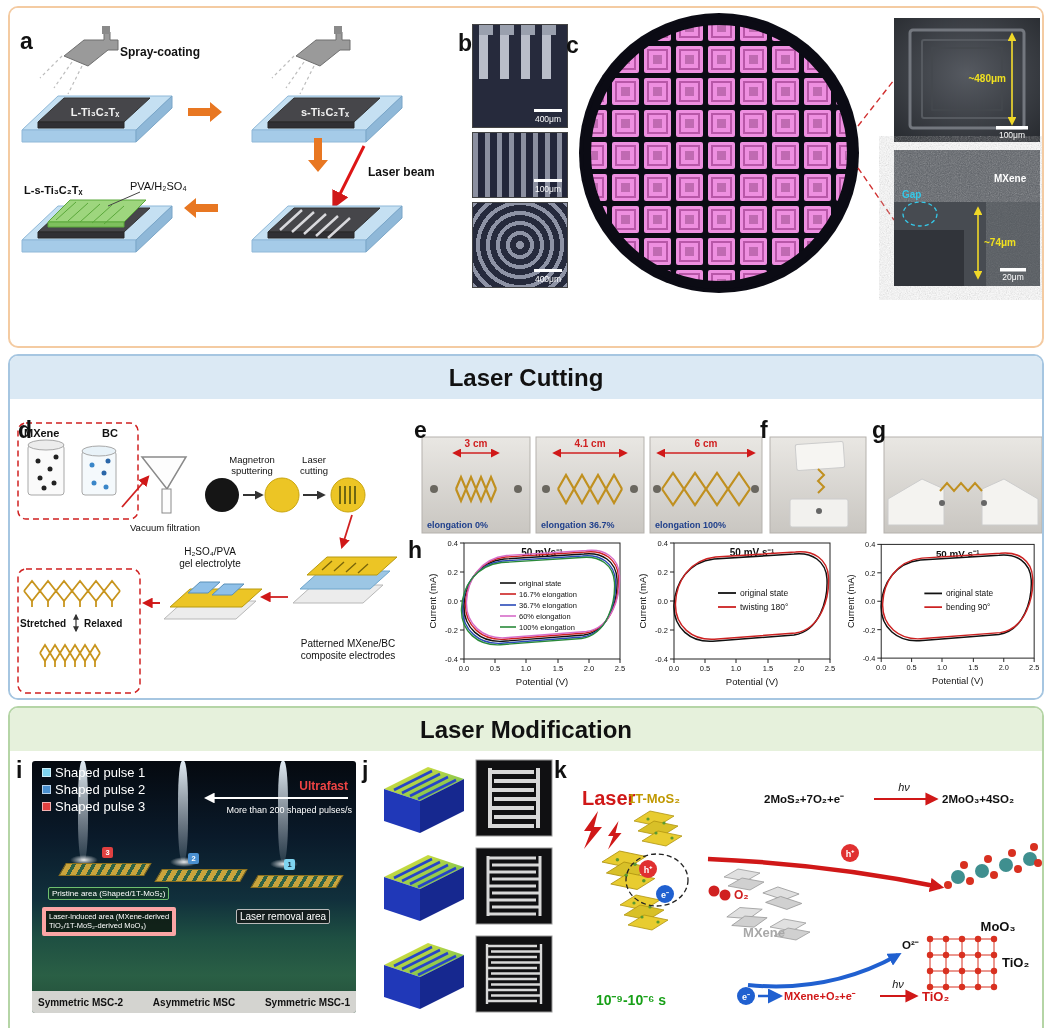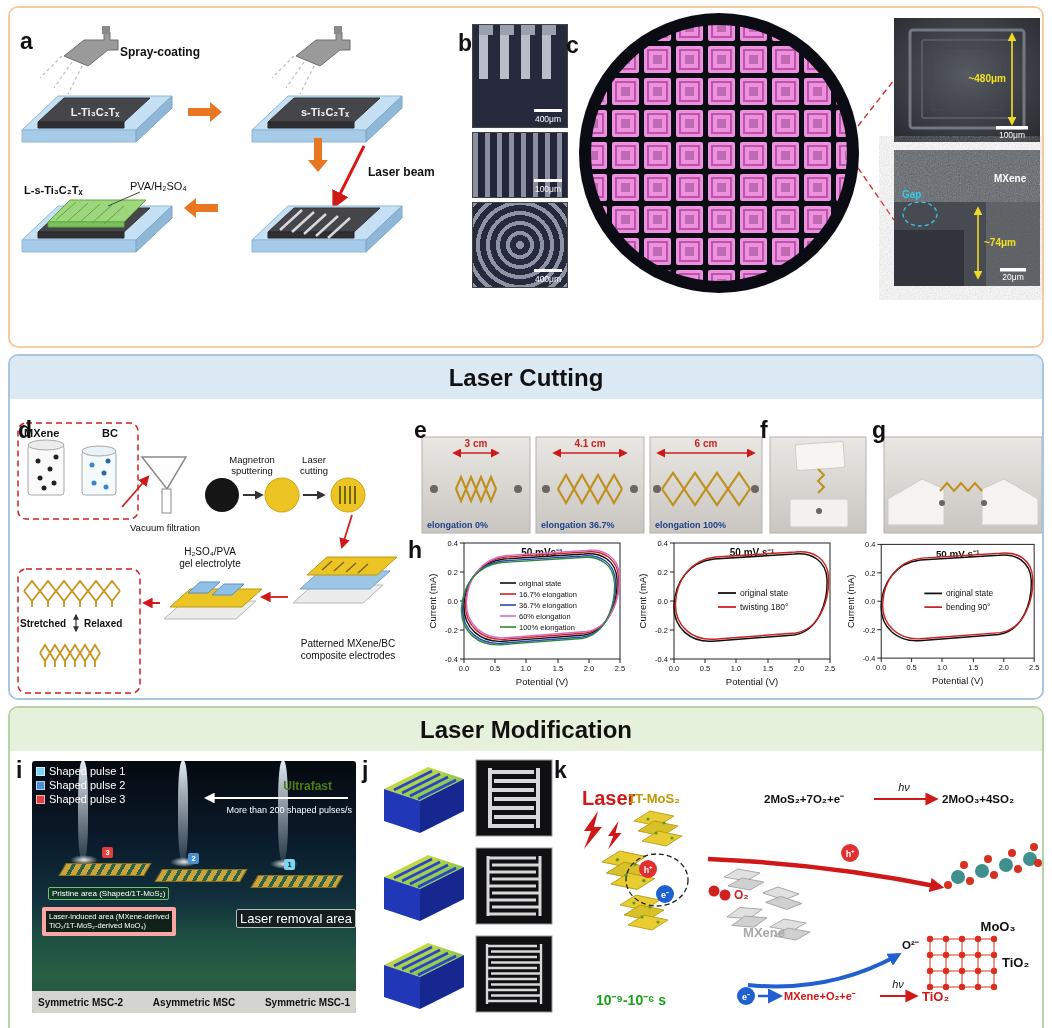--- a/index.html
+++ b/index.html
@@ -57,31 +57,31 @@
 .dashred{stroke:#d03030;stroke-width:1.4;stroke-dasharray:6 4}
 .pdim{stroke:#d02020;stroke-width:1.5}
 .pdimt{fill:#d02020;font-size:10px;font-weight:bold;text-anchor:middle}
 .pel{fill:#20408c;font-size:9px;font-weight:bold}
 .serp{stroke:#c09020;stroke-width:2.2;fill:none}
 
 .pi-img{position:absolute;left:22px;top:10px;width:324px;height:252px;overflow:hidden;border-radius:3px}
 .pi-bg{position:absolute;inset:0;background:linear-gradient(180deg,#05090f 0%,#0a1a2a 30%,#11303c 55%,#1e4f42 70%,#2a5f45 85%,#234d38 100%)}
 .beam{position:absolute;top:0;height:100px;width:10px;border-radius:40%;background:linear-gradient(to bottom,rgba(235,246,255,.95),rgba(235,246,255,.12))}
 .pi-glow{position:absolute;width:28px;height:10px;border-radius:50%;background:radial-gradient(rgba(255,255,255,.9),transparent 70%)}
-.pi-leg{position:absolute;left:4px;top:4px;color:#fff;font-size:11px}
+.pi-leg{position:absolute;left:10px;top:4px;color:#fff;font-size:13px}
 .pi-leg div{display:flex;align-items:center;margin-bottom:2px}
 .pi-leg i{display:inline-block;width:9px;height:9px;margin-right:4px;border:1px solid rgba(255,255,255,.6)}
-.pi-ultra{position:absolute;right:24px;top:18px;color:#4d7c0f;font-size:12px;font-weight:bold}
+.pi-ultra{position:absolute;right:8px;top:18px;color:#ef4444;font-size:12px;font-weight:bold}
 .pi-pulses{position:absolute;right:4px;top:44px;color:#fff;font-size:9px}
 .pi-elec{position:absolute;height:13px;width:86px;background:repeating-linear-gradient(90deg,#c9a43c 0 6px,#2e6247 6px 10px);border:1px solid #8a6f1e;transform:skewX(-30deg)}
 .pi-tag{position:absolute;width:11px;height:11px;color:#fff;font-size:7.5px;font-weight:bold;text-align:center;line-height:11px;border-radius:2px}
 .pi-box{position:absolute;color:#fff;padding:1px 3px;border-radius:2px;white-space:nowrap}
 .pi-pristine{font-size:8px;border:1px solid #6fc06f;background:rgba(20,60,30,.55)}
 .pi-induced{font-size:7.5px;line-height:1.25;border:4px solid #fca5a5;background:rgba(15,25,15,.8)}
-.pi-removal{font-size:13px;border:1px solid #bbb;background:rgba(20,20,20,.75)}
+.pi-removal{font-size:10px;border:1px solid #bbb;background:rgba(20,20,20,.75)}
 .pi-strip{position:absolute;left:0;right:0;bottom:0;height:22px;background:#d4d4d0;display:flex;justify-content:space-between;align-items:center;padding:0 6px;font-size:10px;font-weight:bold;color:#111}
 </style>
 </head>
 <body>
 
 <svg width="0" height="0" style="position:absolute" aria-hidden="true">
   <defs>
     <marker id="mRed" viewBox="0 0 10 10" refX="8" refY="5" markerWidth="6" markerHeight="6" orient="auto-start-reverse">
         <path d="M0,0 L10,5 L0,10 Z" fill="#d01818"></path>
       </marker>

